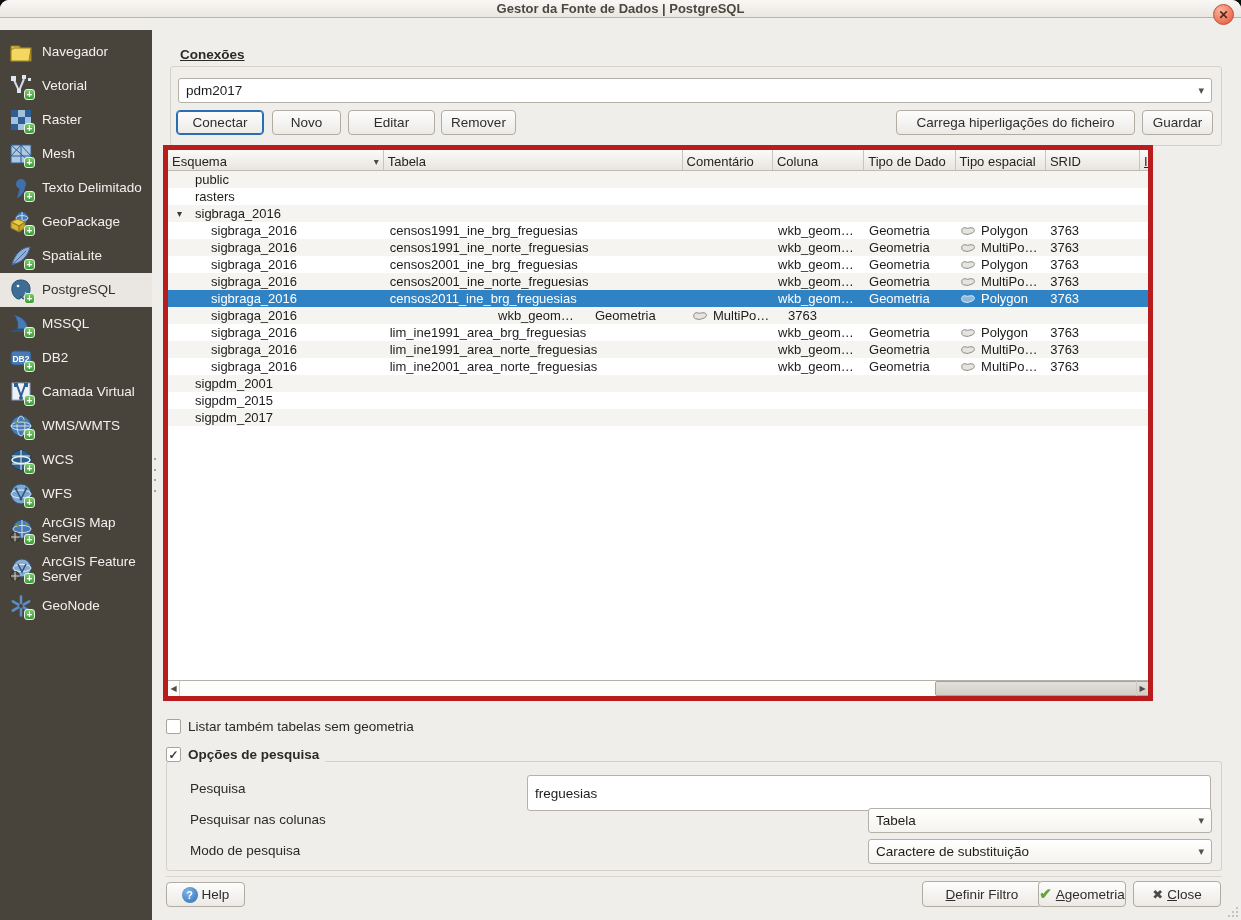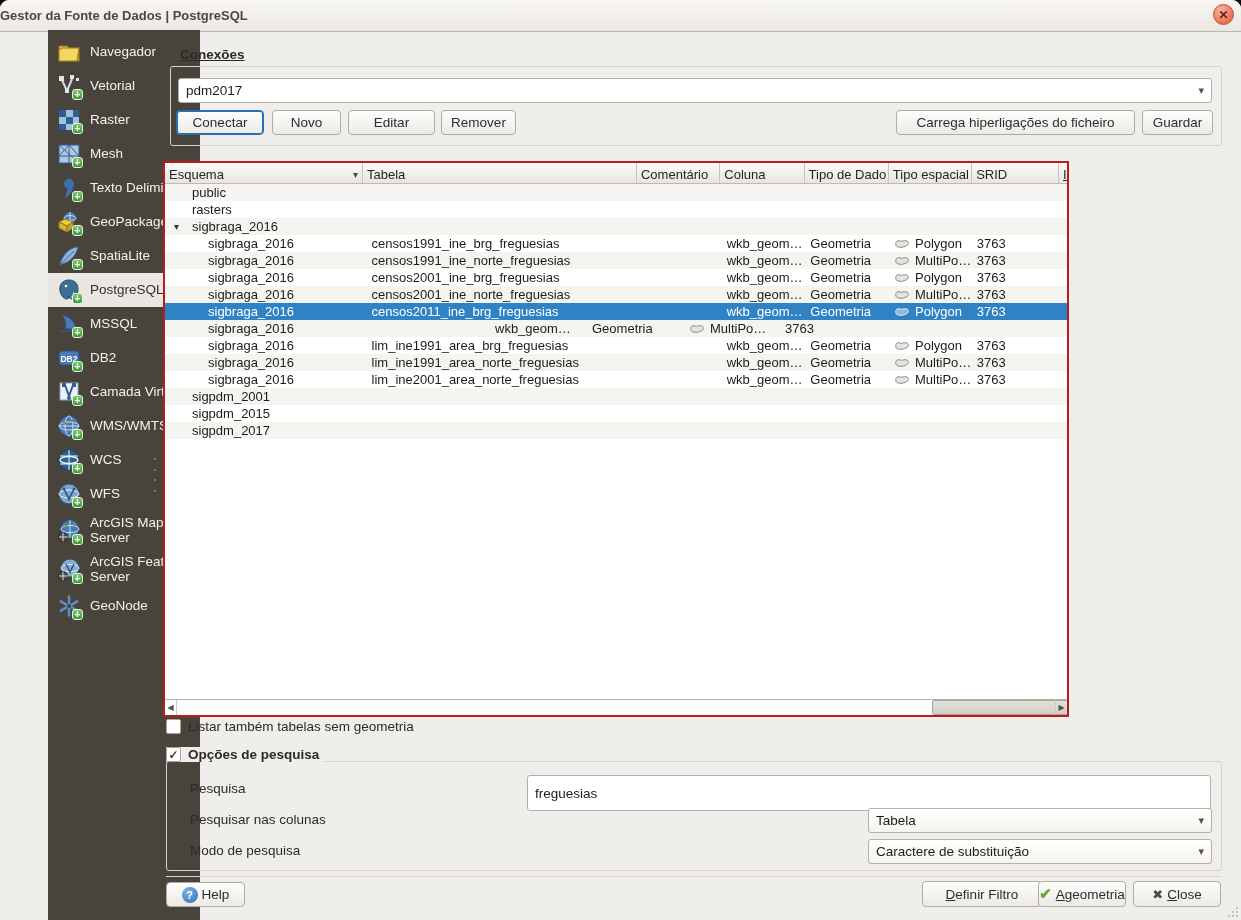--- a/index.html
+++ b/index.html
@@ -1,30 +1,30 @@
 <!DOCTYPE html>
 <html><head>
 <meta charset="utf-8">
 <style>
   html,body{margin:0;padding:0;background:#0d0d0d;width:1241px;height:920px;overflow:hidden;
     font-family:"Liberation Sans",sans-serif;}
   .window{position:relative;width:1241px;height:920px;background:#f0eeea;
     border-radius:9px 9px 0 0;overflow:hidden;}
   
-  .titlebar{position:absolute;left:0;top:0;width:100%;height:32px;
+  .titlebar{position:absolute;left:0;top:0;width:100%;height:18px;
     background:linear-gradient(#f9f7f4,#eae7e2);border-bottom:1px solid #b9b4ad;
-    display:flex;align-items:center;justify-content:flex-start;box-sizing:border-box;}
+    display:flex;align-items:center;justify-content:center;box-sizing:border-box;}
   .titlebar .title{font-size:13px;font-weight:bold;color:#4c4840;}
   .tb-close{position:absolute;right:7px;top:4px;width:21px;height:21px;border-radius:50%;
     background:radial-gradient(circle at 35% 28%,#f9b59e,#f1765a 62%,#de5336);
     border:1px solid #b5503a;color:#53281e;font-size:12px;font-weight:bold;
     display:flex;align-items:center;justify-content:center;line-height:1;cursor:pointer;box-sizing:border-box;}
   
   .sidebar{position:absolute;left:0;top:30px;width:152px;height:890px;background:#48443c;
-    display:flex;flex-direction:column;padding-top:5px;box-sizing:border-box;margin-left:48px;}
+    display:flex;flex-direction:column;padding-top:5px;box-sizing:border-box;}
   .side-item{display:flex;align-items:center;gap:9px;padding:5px 2px 5px 9px;
     color:#f3f1ee;font-size:13.5px;line-height:1.08;cursor:pointer;}
   .side-item.selected{background:#eae7e2;color:#30302e;}
   .icon{position:relative;width:24px;height:24px;flex:0 0 24px;}
   .icon svg{width:24px;height:24px;display:block;}
   .plus{position:absolute;right:-2px;bottom:-2px;width:11px;height:11px;border-radius:3px;
     background:linear-gradient(#7cc96a,#3c9c39);border:1px solid #e8f3e6;color:#fff;
     font-size:10px;font-weight:bold;line-height:9px;text-align:center;box-sizing:border-box;}
   
   .btn{position:absolute;background:linear-gradient(#fdfdfd,#eceae5);border:1px solid #b1aba2;
@@ -39,22 +39,22 @@
     font-size:13.5px;color:#1d1d1b;padding:0 7px;box-sizing:border-box;cursor:pointer;}
   .combo .arrow{color:#55514b;font-size:11px;}
   .text-input{position:absolute;background:#fff;border:1px solid #b5b0a8;border-radius:3px;
     font-family:"Liberation Sans",sans-serif;font-size:13.5px;color:#1d1d1b;padding:0 7px;box-sizing:border-box;}
   .flabel{position:absolute;font-size:13.5px;color:#2b2a28;}
   .cbrow{position:absolute;display:flex;align-items:center;gap:7px;font-size:13.5px;color:#2b2a28;}
   .cb{width:15px;height:15px;background:#fff;border:1px solid #a9a39b;border-radius:2px;
     display:flex;align-items:center;justify-content:center;font-size:12px;color:#3c3b38;
     box-sizing:border-box;cursor:pointer;}
   
-  .table{position:absolute;left:163px;top:161px;width:906px;height:556px;background:#fff;
-    border:2px solid #b91c1c;box-sizing:border-box;overflow:hidden;}
+  .table{position:absolute;left:163px;top:145px;width:990px;height:556px;background:#fff;
+    border:5px solid #b91c1c;box-sizing:border-box;overflow:hidden;}
   .thead{display:flex;height:21px;background:linear-gradient(#fafaf8,#e8e5e0);
     border-bottom:1px solid #bfbab2;font-size:13px;color:#242422;box-sizing:border-box;}
   .th{padding:2px 4px 0 4px;border-right:1px solid #c9c4bd;white-space:nowrap;overflow:hidden;
     box-sizing:border-box;cursor:pointer;display:flex;align-items:center;}
   .th.c-esq{width:230px;justify-content:space-between;}
   .th.c-tab{width:319px;}.th.c-com{width:96px;}.th.c-col{width:97px;}
   .th.c-tdd{width:97px;}.th.c-tes{width:96px;}.th.c-srd{width:100px;}
   .th.c-id{flex:1;border-right:none;text-decoration:underline;}
   .sort-arrow{font-size:10px;color:#4c4a46;}
   .trow{display:flex;height:17px;line-height:17px;font-size:13px;color:#1c1c1a;

